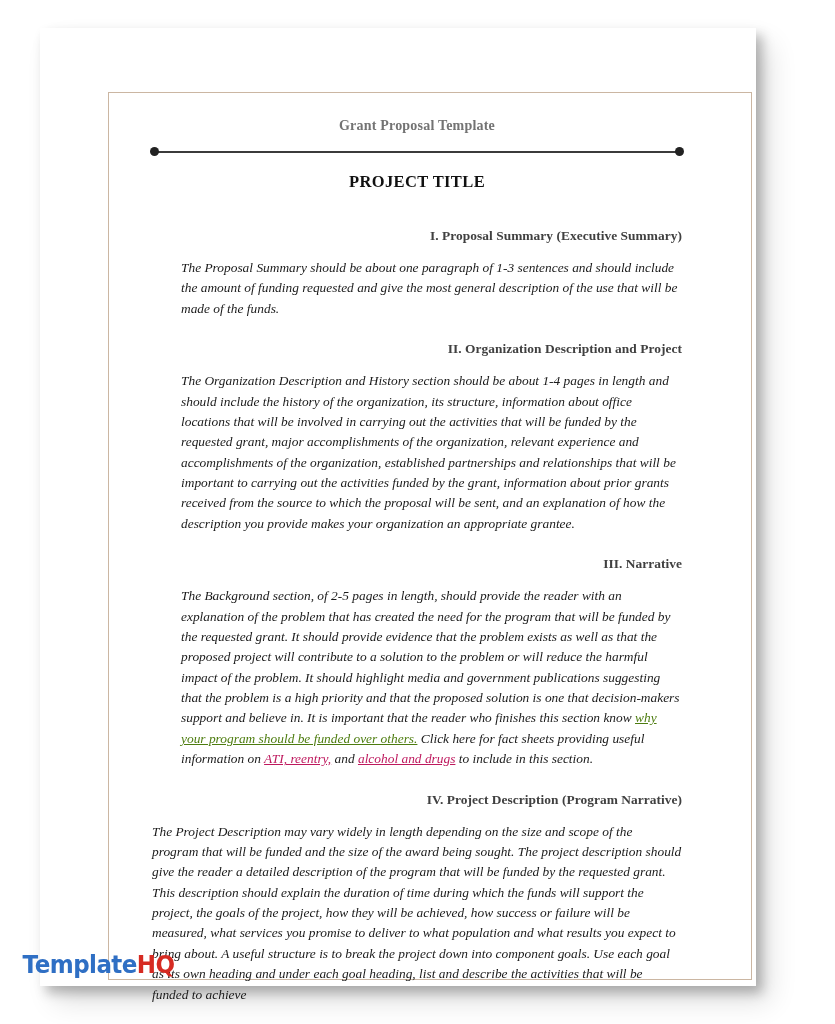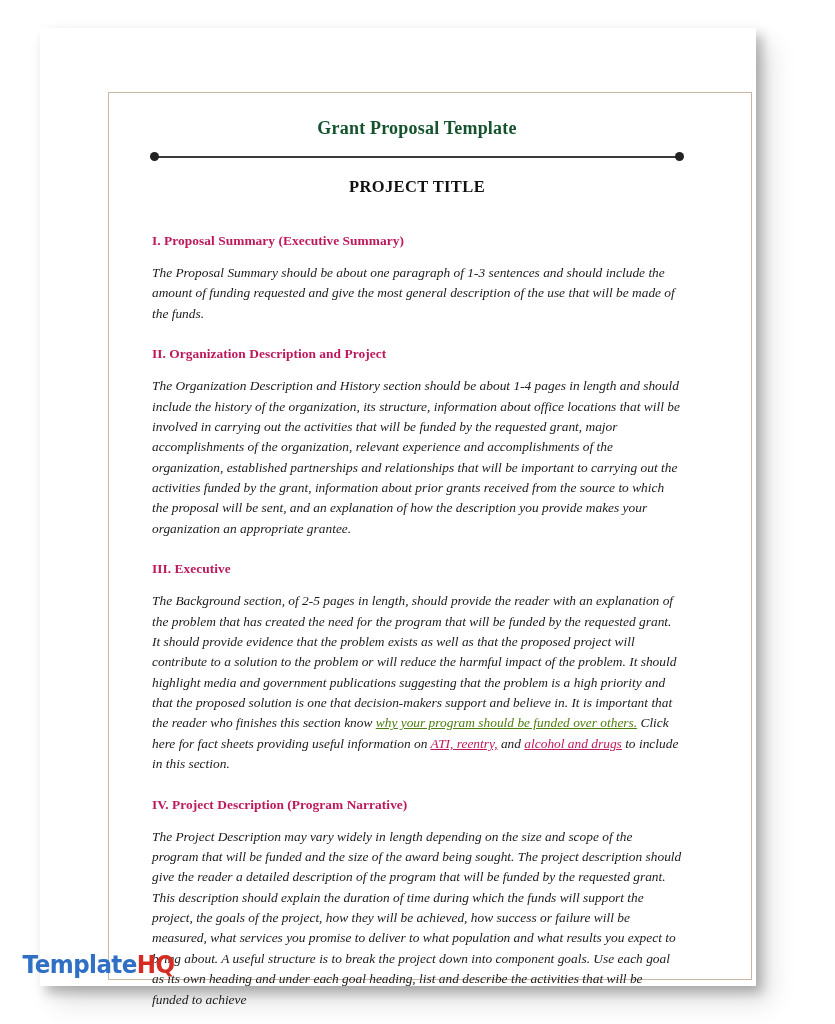--- a/index.html
+++ b/index.html
@@ -50,23 +50,23 @@
   
   .content {
     position: absolute;
     left: 152px;
     top: 118px;
     width: 530px;
   }
 
   .doc-title {
     text-align: center;
-    color: #14532d;
-    font-weight: bold;
-    font-size: 18px;
+    color: #737373;
+    font-weight: bold;
+    font-size: 14px;
     letter-spacing: 0.2px;
     margin: 0 0 12px 0;
   }
 
   
   .rule-wrap {
     position: relative;
     height: 12px;
     margin: 0 0 14px 0;
   }
@@ -94,36 +94,37 @@
     font-weight: bold;
     font-size: 16.5px;
     color: #111111;
     letter-spacing: 0.4px;
     margin: 0 0 36px 0;
   }
 
   .section-heading {
     font-weight: bold;
     font-size: 13.4px;
-    color: #be185d;
+    color: #404040;
     margin: 0 0 14px 0;
     letter-spacing: 0.05px;
+    text-align: right;
   }
 
   .body-para {
     font-style: italic;
     font-size: 13.4px;
     line-height: 1.52;
     color: #1a1a1a;
     margin: 0 0 20px 0;
     text-align: left;
   }
   .body-para:last-child { margin-bottom: 4px; }
 
-  .gap-lg { margin-bottom: 22px; }
+  .gap-lg { margin-bottom: 22px; margin-left: 29px; }
 
   .u-underline {
     text-decoration: underline;
     color: #4d7c0f;
   }
   .link {
     color: #be185d;
     text-decoration: underline;
     font-style: italic;
   }
@@ -179,21 +180,21 @@
     </div>
 
     <h2 class="project-title">PROJECT TITLE</h2>
 
     <h3 class="section-heading">I. Proposal Summary (Executive Summary)</h3>
     <p class="body-para gap-lg">The Proposal Summary should be about one paragraph of 1-3 sentences and should include the amount of funding requested and give the most general description of the use that will be made of the funds.</p>
 
     <h3 class="section-heading">II. Organization Description and Project</h3>
     <p class="body-para gap-lg">The Organization Description and History section should be about 1-4 pages in length and should include the history of the organization, its structure, information about office locations that will be involved in carrying out the activities that will be funded by the requested grant, major accomplishments of the organization, relevant experience and accomplishments of the organization, established partnerships and relationships that will be important to carrying out the activities funded by the grant, information about prior grants received from the source to which the proposal will be sent, and an explanation of how the description you provide makes your organization an appropriate grantee.</p>
 
-    <h3 class="section-heading">III. Executive</h3>
+    <h3 class="section-heading">III. Narrative</h3>
     <p class="body-para gap-lg">
       <span>The Background section, of 2-5 pages in length, should provide the reader with an explanation of the problem that has created the need for the program that will be funded by the requested grant. It should provide evidence that the problem exists as well as that the proposed project will contribute to a solution to the problem or will reduce the harmful impact of the problem. It should highlight media and government publications suggesting that the problem is a high priority and that the proposed solution is one that decision-makers support and believe in. It is important that the reader who finishes this section know </span><span class="u-underline">why your program should be funded over others.</span><span> Click here for fact sheets providing useful information on </span><a class="link" href="#">ATI, reentry,</a><span> and </span><a class="link" href="#">alcohol and drugs</a><span> to include in this section.</span>
     </p>
 
     <h3 class="section-heading">IV. Project Description (Program Narrative)</h3>
     <p class="body-para">The Project Description may vary widely in length depending on the size and scope of the program that will be funded and the size of the award being sought. The project description should give the reader a detailed description of the program that will be funded by the requested grant. This description should explain the duration of time during which the funds will support the project, the goals of the project, how they will be achieved, how success or failure will be measured, what services you promise to deliver to what population and what results you expect to bring about. A useful structure is to break the project down into component goals. Use each goal as its own heading and under each goal heading, list and describe the activities that will be funded to achieve</p>
 
   </div>
 
   <div class="logo-wrap">

